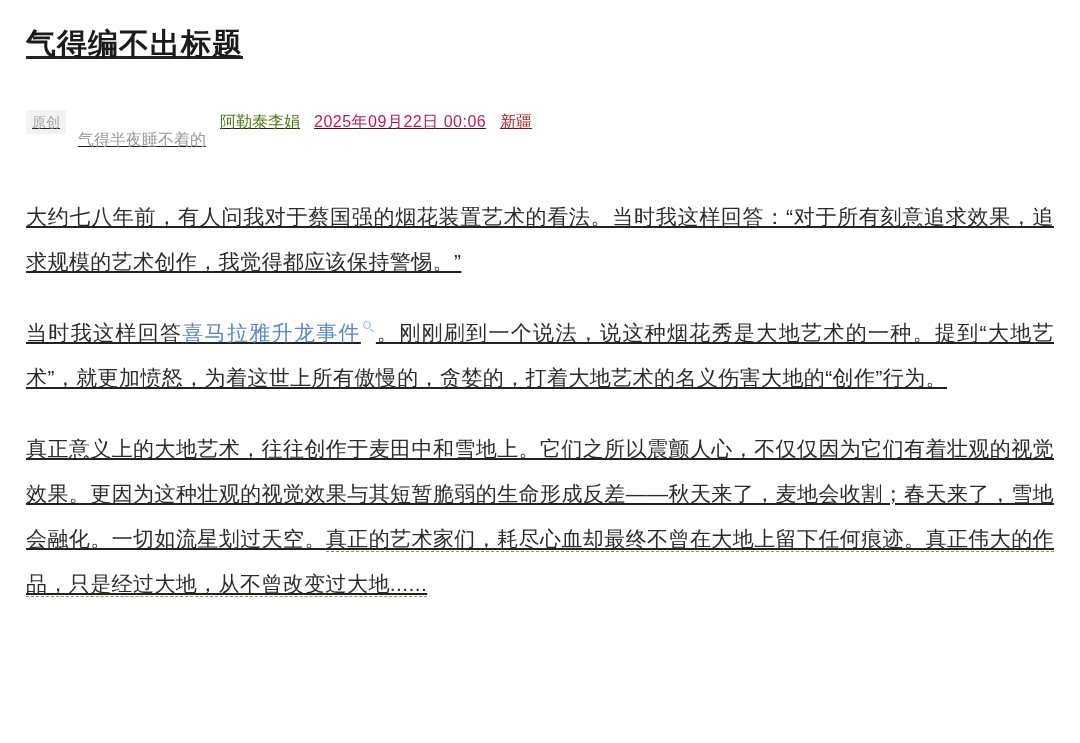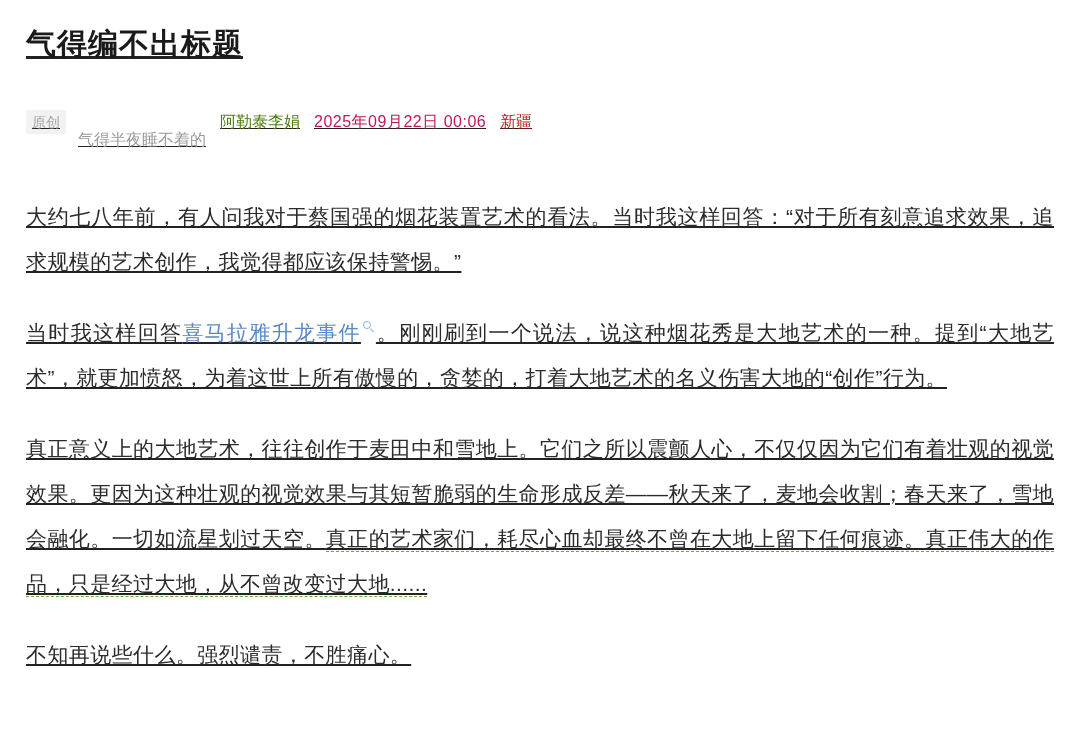--- a/index.html
+++ b/index.html
@@ -134,18 +134,15 @@
     </p>
 
     <p class="para">
       <span>当时我这样回答</span><a class="hotlink" href="#">喜马拉雅升龙事件</a><span class="hot-icon"></span><span>。刚刚刷到一个说法，说这种烟花秀是大地艺术的一种。提到“大地艺术”，就更加愤怒，为着这世上所有傲慢的，贪婪的，打着大地艺术的名义伤害大地的“创作”行为。</span>
     </p>
 
     <p class="para">
       <span>真正意义上的大地艺术，往往创作于麦田中和雪地上。它们之所以震颤人心，不仅仅因为它们有着壮观的视觉效果。更因为这种壮观的视觉效果与其短暂脆弱的生命形成反差——秋天来了，麦地会收割；春天来了，雪地会融化。一切如流星划过天空。</span><span class="underline-dashed">真正的艺术家们，耗尽心血却最终不曾在大地上留下任何痕迹。真正伟大的作品，只是经过大地，从不曾改变过大地......</span>
     </p>
 
-    <p class="para">
-      <span>不知再说些什么。强烈谴责，不胜痛心。</span>
-    </p>
 
   </div>
 </div>
 
 </body></html>

